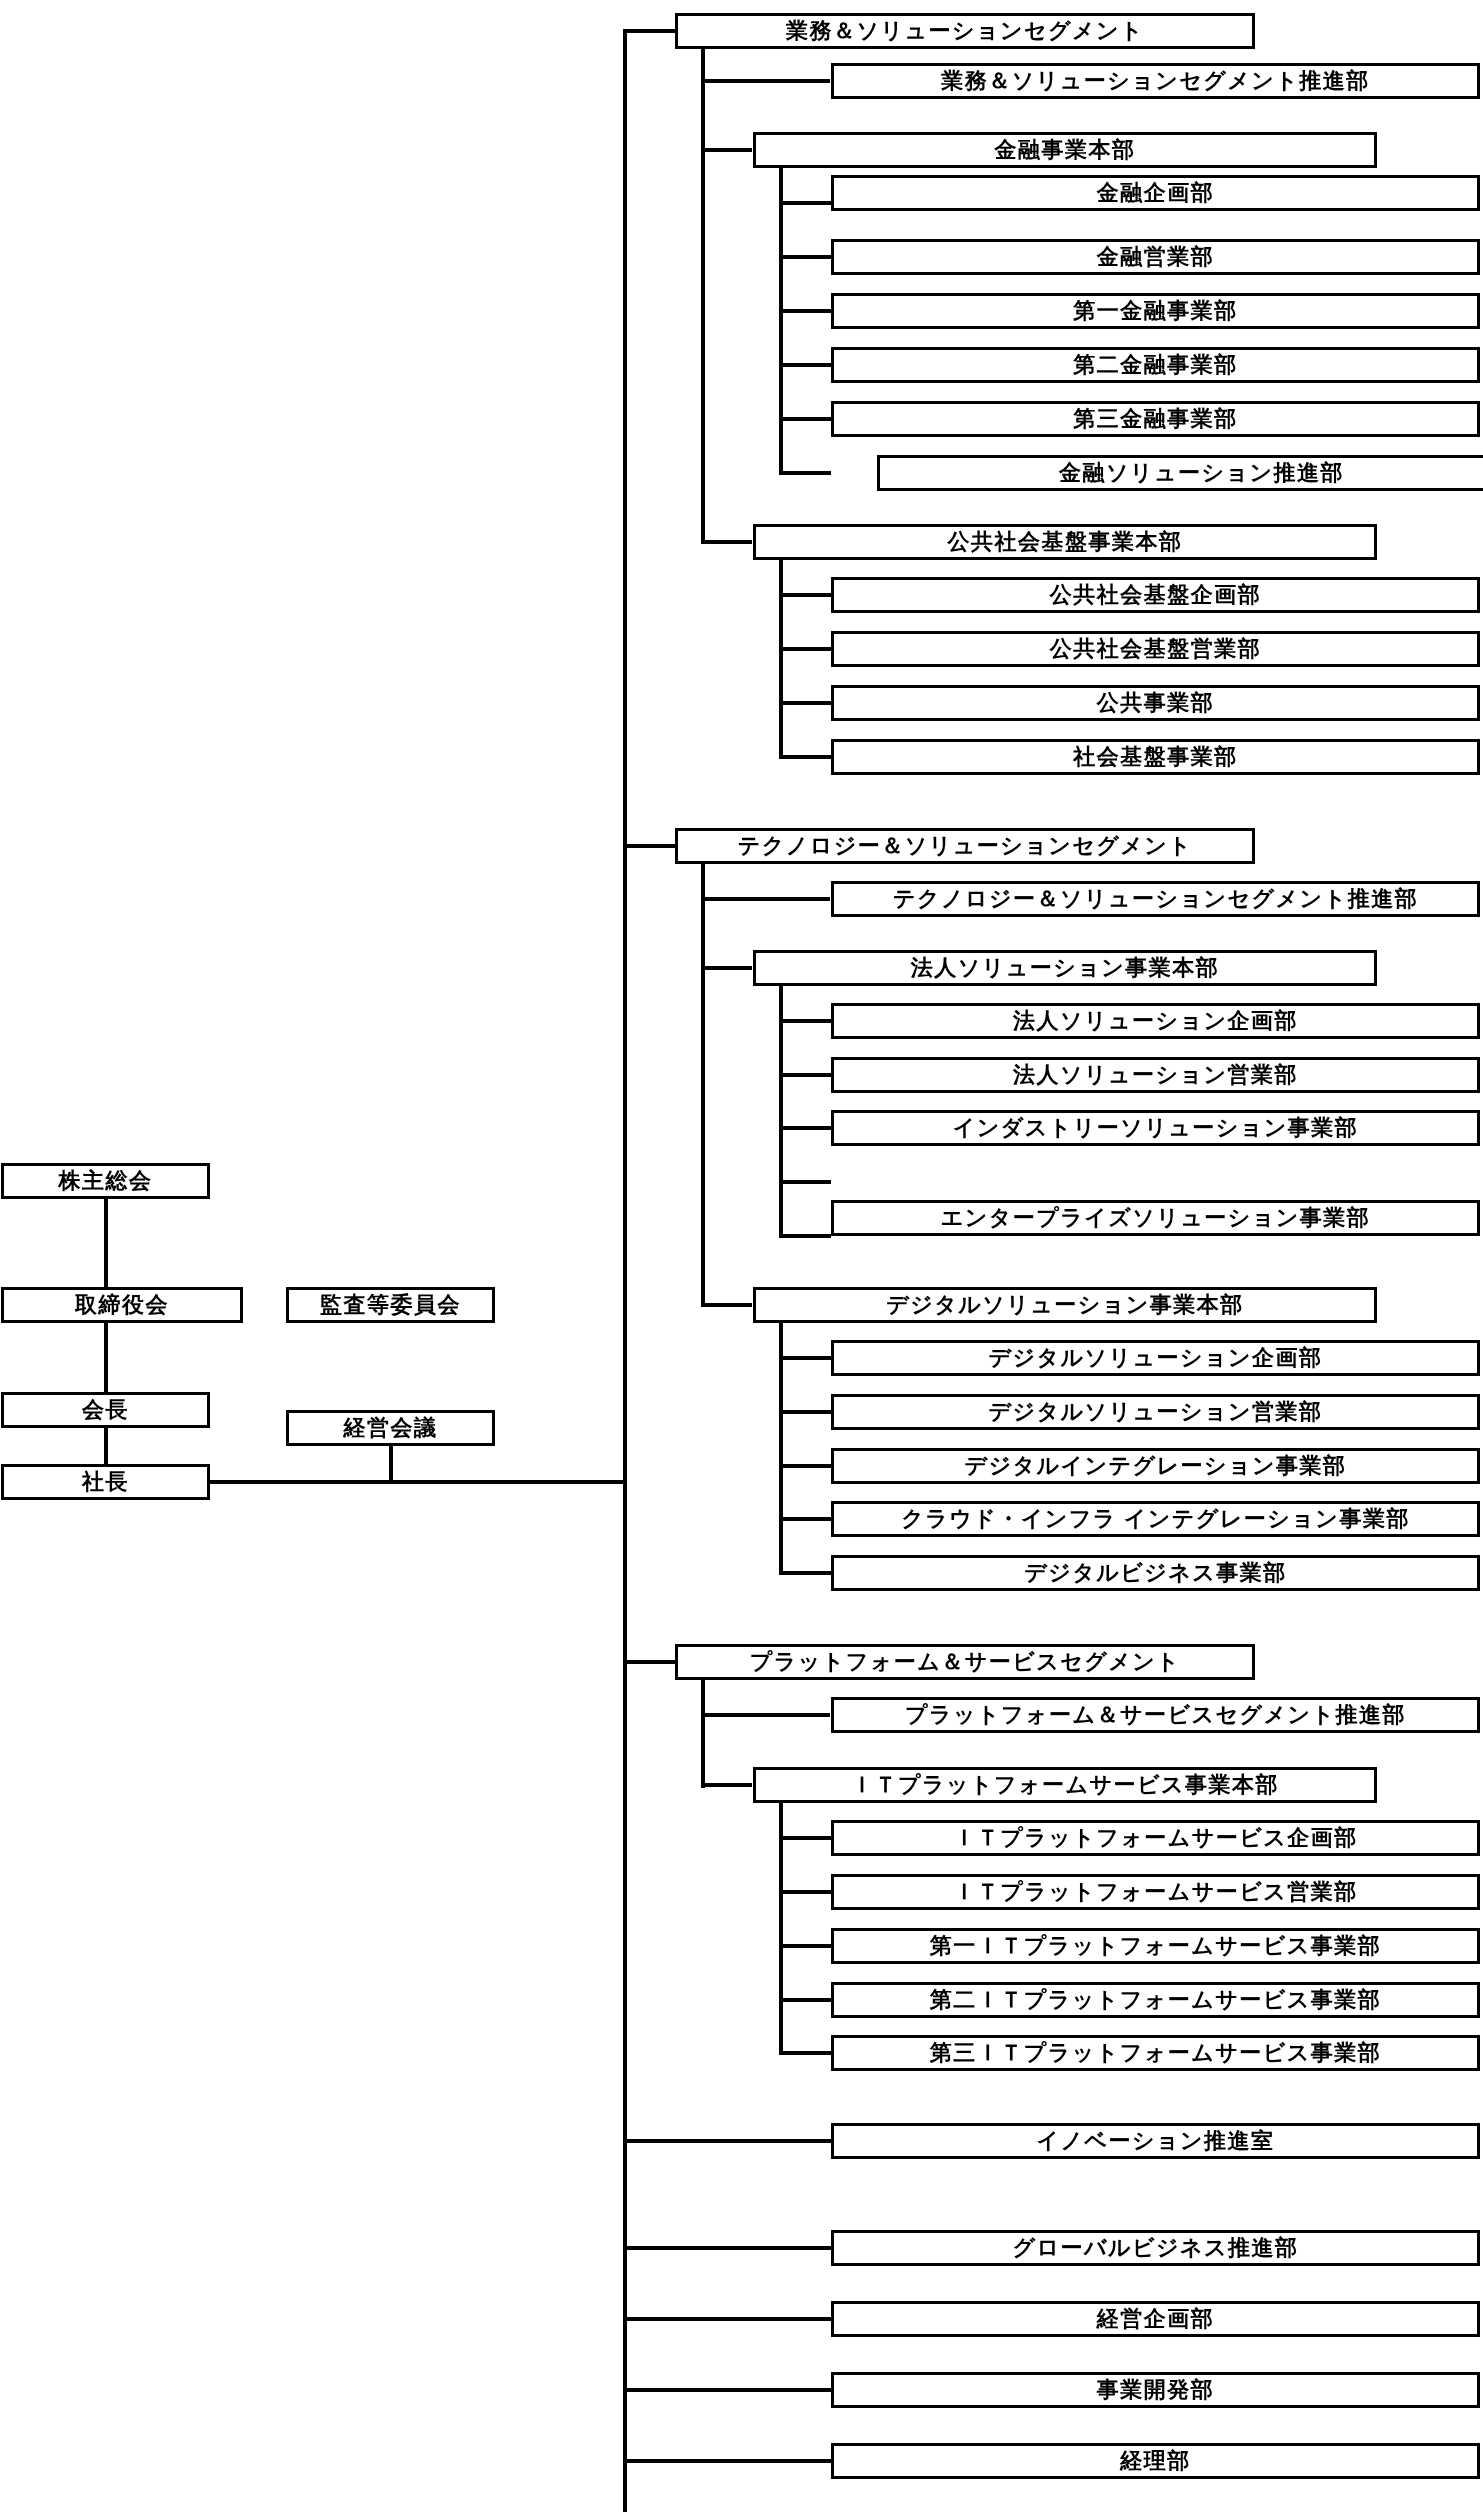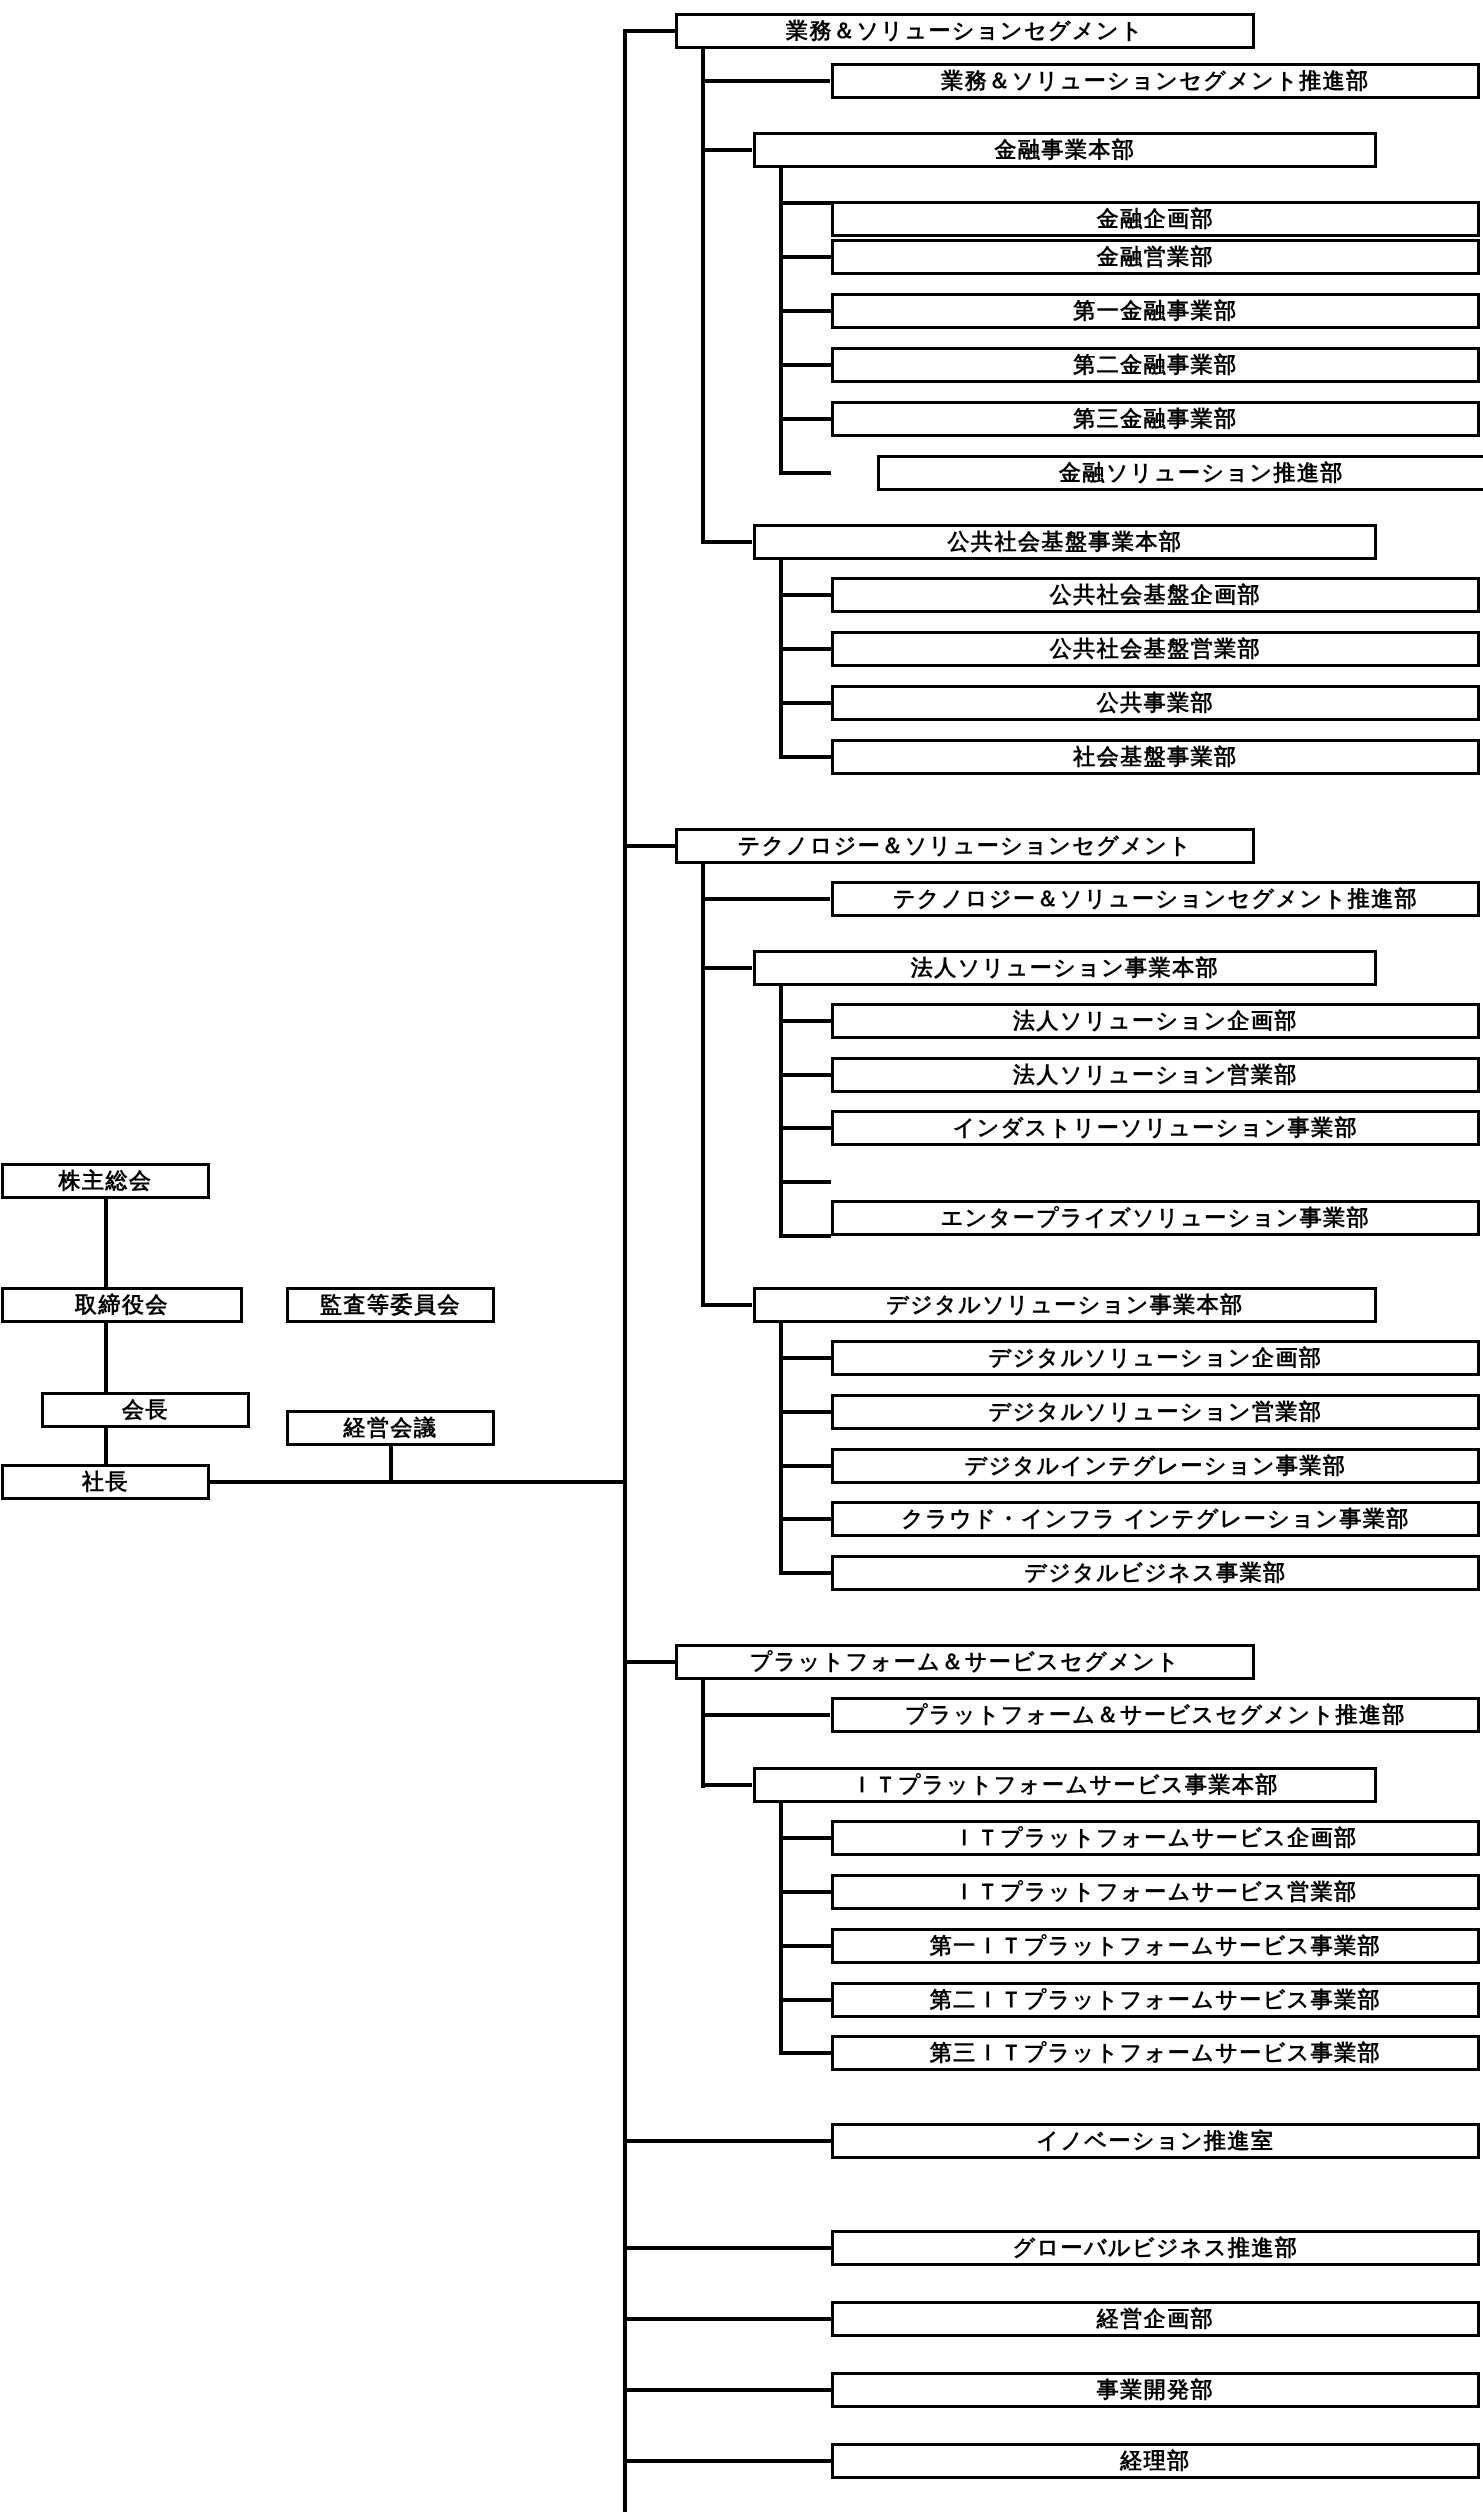--- a/index.html
+++ b/index.html
@@ -94,39 +94,39 @@
     <div class="line" style="left: 779px; top: 2051px; width: 52px; height: 3.5px;"></div>
     <div class="node" style="left: 1px; top: 1163px; width: 209px;">
       <span>株主総会</span>
     </div>
     <div class="node" style="left: 1px; top: 1287px; width: 242px;">
       <span>取締役会</span>
     </div>
     <div class="node" style="left: 286px; top: 1287px; width: 209px;">
       <span>監査等委員会</span>
     </div>
-    <div class="node" style="left: 1px; top: 1392px; width: 209px; margin-left: 40px;">
+    <div class="node" style="left: 1px; top: 1392px; width: 209px;">
       <span>会長</span>
     </div>
     <div class="node" style="left: 286px; top: 1410px; width: 209px;">
       <span>経営会議</span>
     </div>
     <div class="node" style="left: 1px; top: 1464px; width: 209px;">
       <span>社長</span>
     </div>
     <div class="node" style="left: 675px; top: 12.6px; width: 580px;">
       <span>業務＆ソリューションセグメント</span>
     </div>
     <div class="node" style="left: 831px; top: 63px; width: 649px;">
       <span>業務＆ソリューションセグメント推進部</span>
     </div>
     <div class="node" style="left: 753px; top: 132px; width: 624px;">
       <span>金融事業本部</span>
     </div>
-    <div class="node" style="left: 831px; top: 201px; width: 649px;">
+    <div class="node" style="left: 831px; top: 175px; width: 649px;">
       <span>金融企画部</span>
     </div>
     <div class="node" style="left: 831px; top: 239px; width: 649px;">
       <span>金融営業部</span>
     </div>
     <div class="node" style="left: 831px; top: 293px; width: 649px;">
       <span>第一金融事業部</span>
     </div>
     <div class="node" style="left: 831px; top: 347px; width: 649px;">
       <span>第二金融事業部</span>

